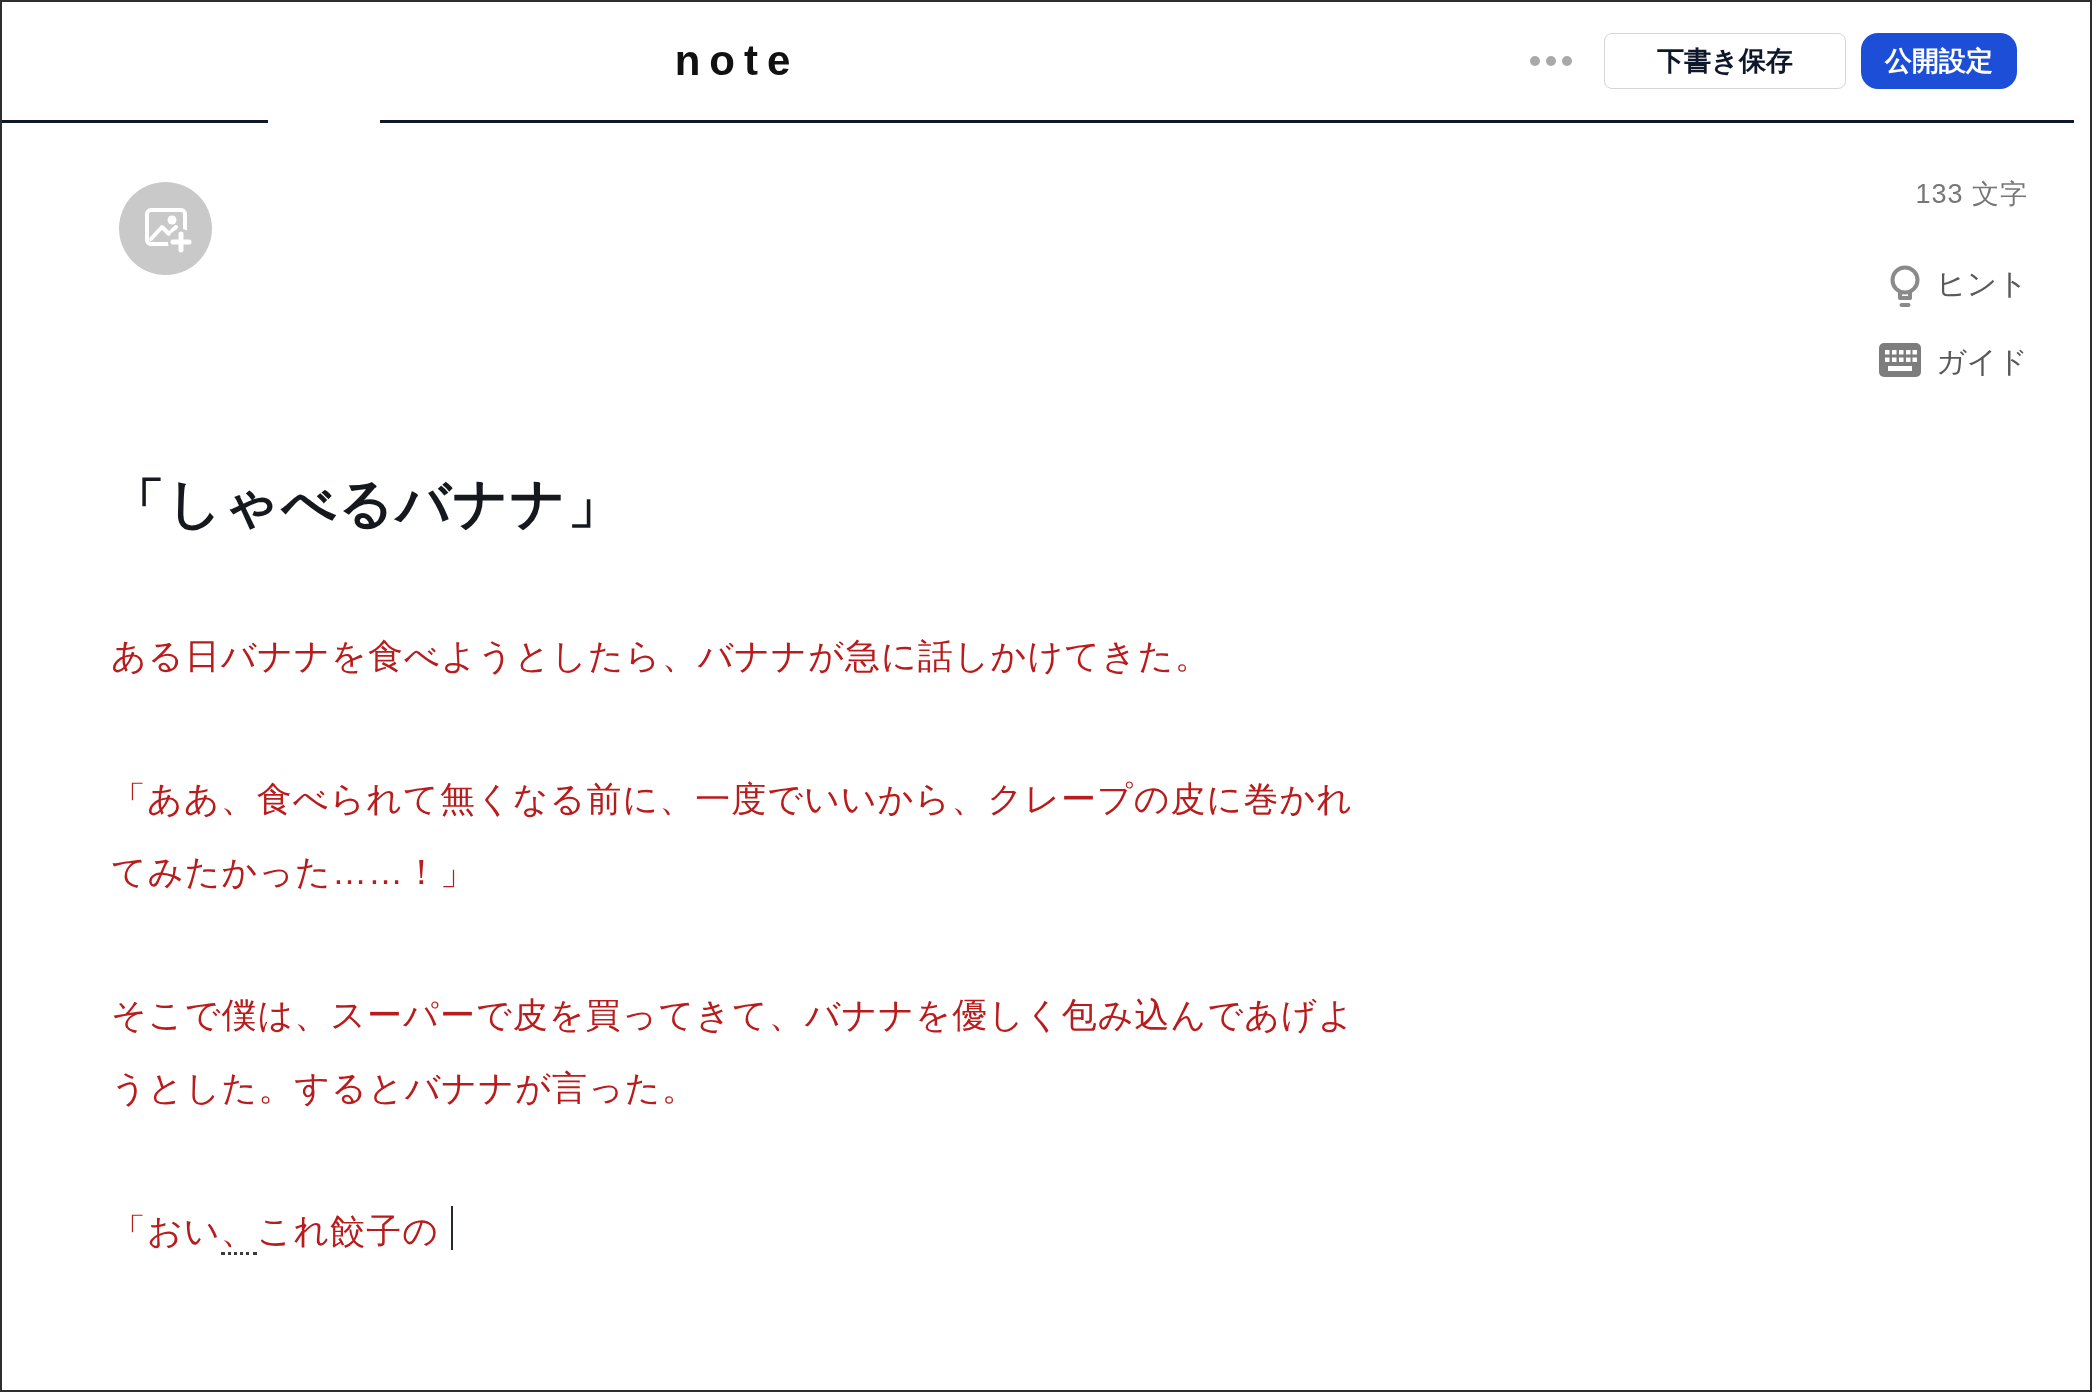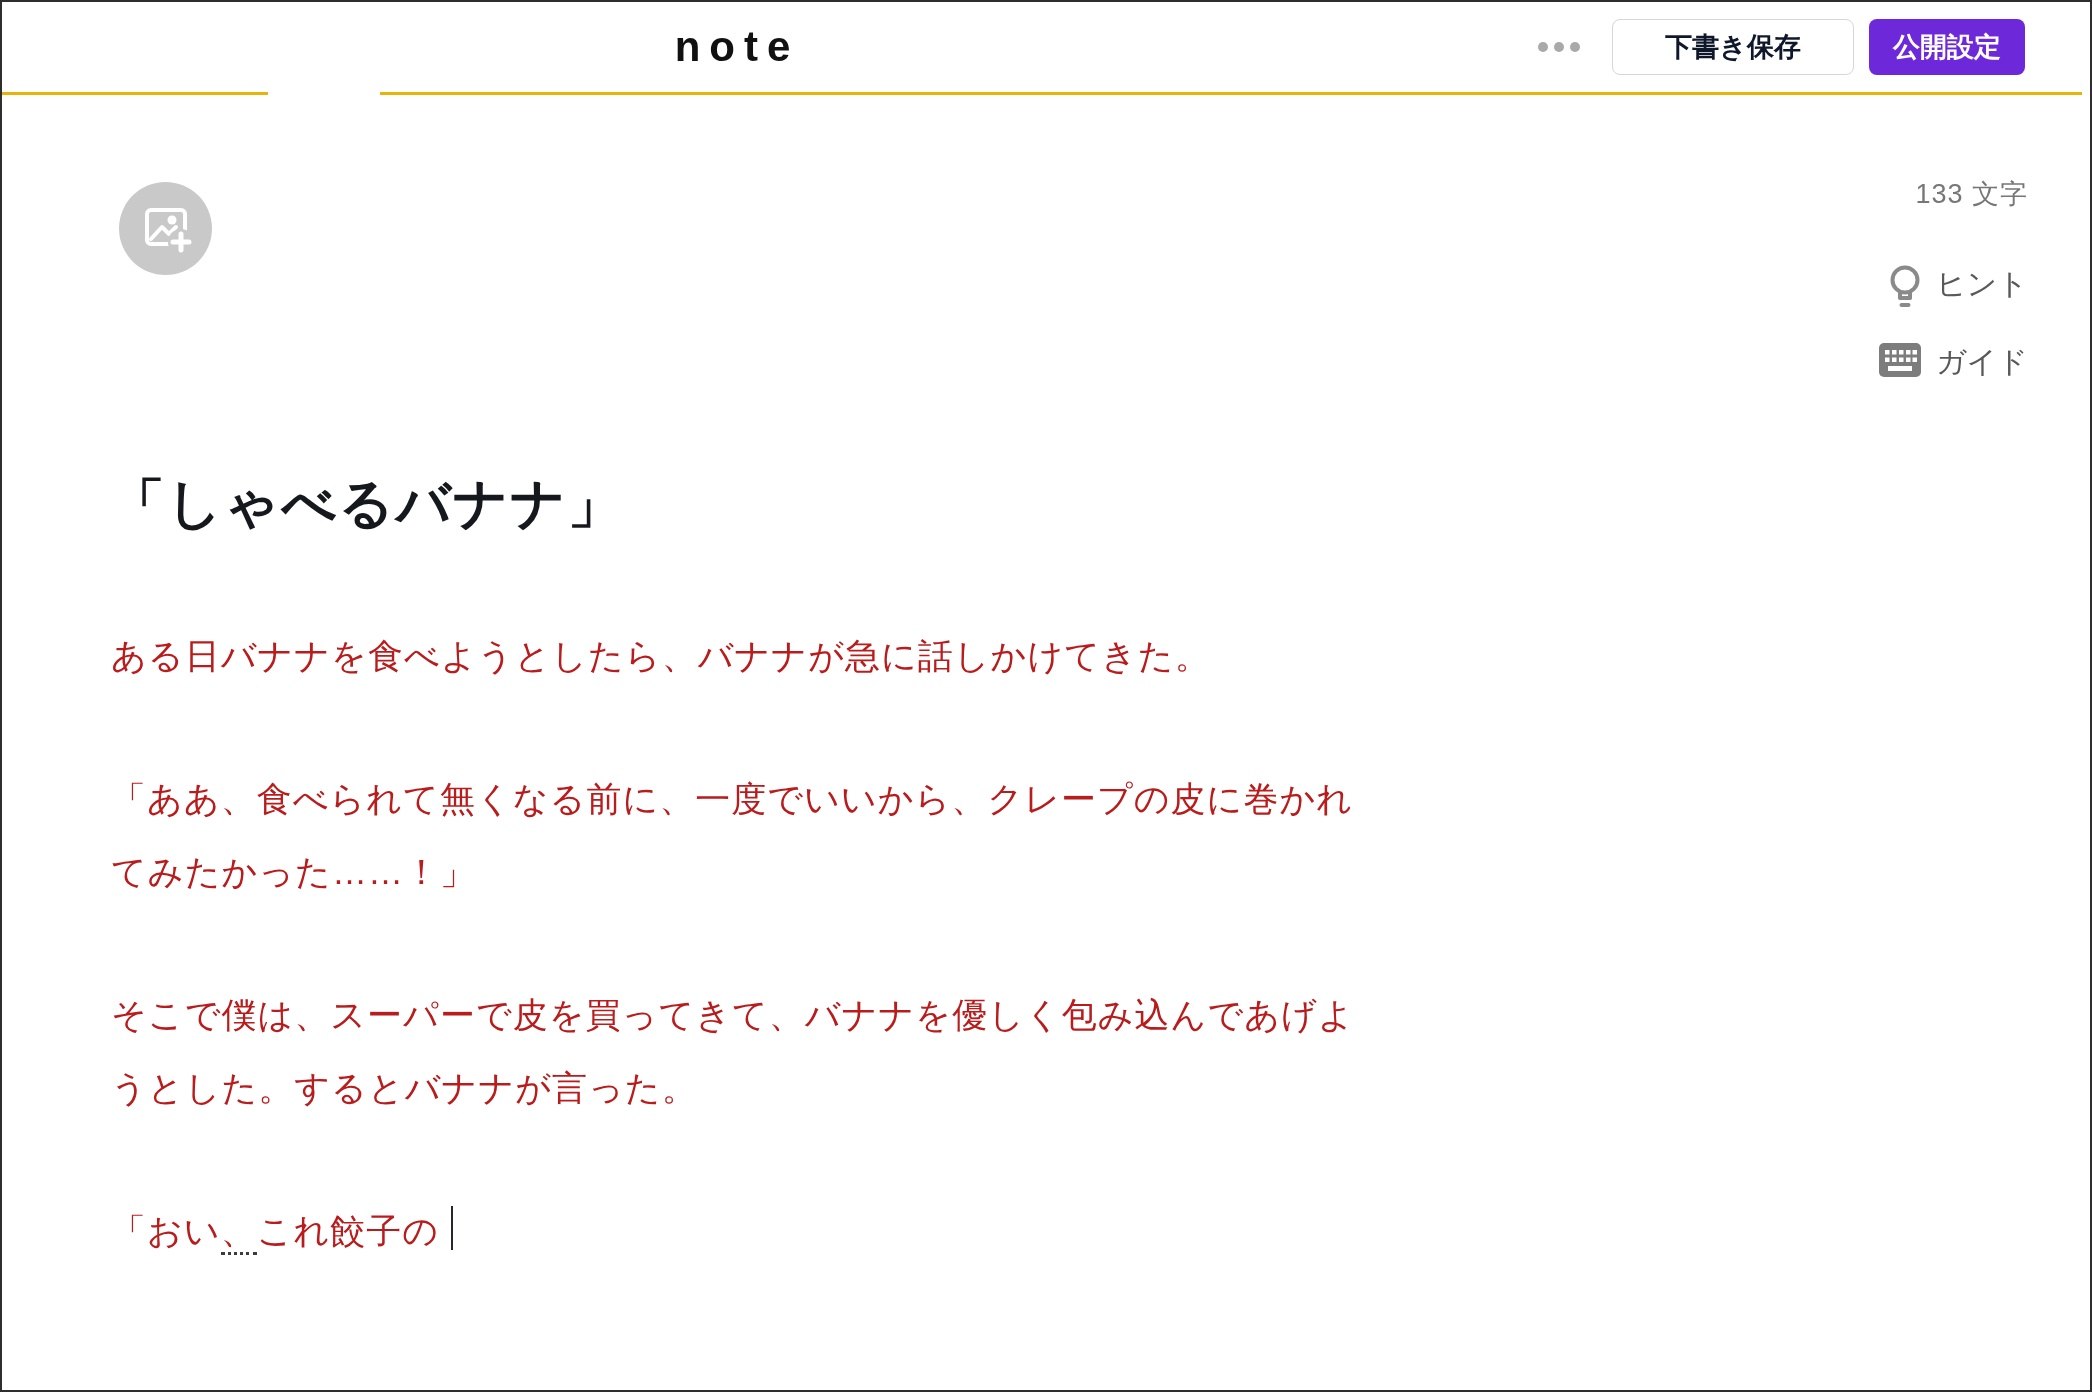--- a/index.html
+++ b/index.html
@@ -8,23 +8,23 @@
     position:relative;
     background:#ffffff;
     border:2px solid #2e2e2e;
     font-family:"Liberation Sans","DejaVu Sans",sans-serif;
     overflow:hidden;
     color:#222a33;
   }
 
   
   .header {
-    position:absolute; top:0; left:0; right:8px; height:93px;
+    position:absolute; top:0; left:0; right:16px; height:121px;
     background:#fff;
-    border-bottom:3px solid #eab308;
+    border-bottom:3px solid #0f172a;
     z-index:5;
   }
   .header-border-gap {
     position:absolute; left:266px; bottom:-3px; width:112px; height:3px;
     background:#fff;
   }
   .logo {
     position:absolute; left:735px; top:50%;
     transform:translate(-50%,-50%);
     font-size:42px; font-weight:900; letter-spacing:9px;
@@ -104,21 +104,21 @@
 <header class="header">
   <div class="logo">note</div>
   <div class="header-actions">
     <div class="dots">
       <span class="dot"></span>
       <span class="dot"></span>
       <span class="dot"></span>
     </div>
     <div class="btn-group">
       <button class="btn btn-draft">下書き保存</button>
-      <button class="btn btn-publish" style="background: #6d28d9;">公開設定</button>
+      <button class="btn btn-publish" style="background: #1d4ed8; border-radius: 17px;">公開設定</button>
     </div>
   </div>
   <div class="header-border-gap"></div>
 </header>
 
 <div class="add-image-btn">
   <span>
     <svg width="52" height="52" viewBox="0 0 52 52" fill="none">
       <rect x="7" y="9" width="38" height="34" rx="4" stroke="#ffffff" stroke-width="4"></rect>
       <circle cx="32" cy="19" r="4.5" fill="#ffffff"></circle>

